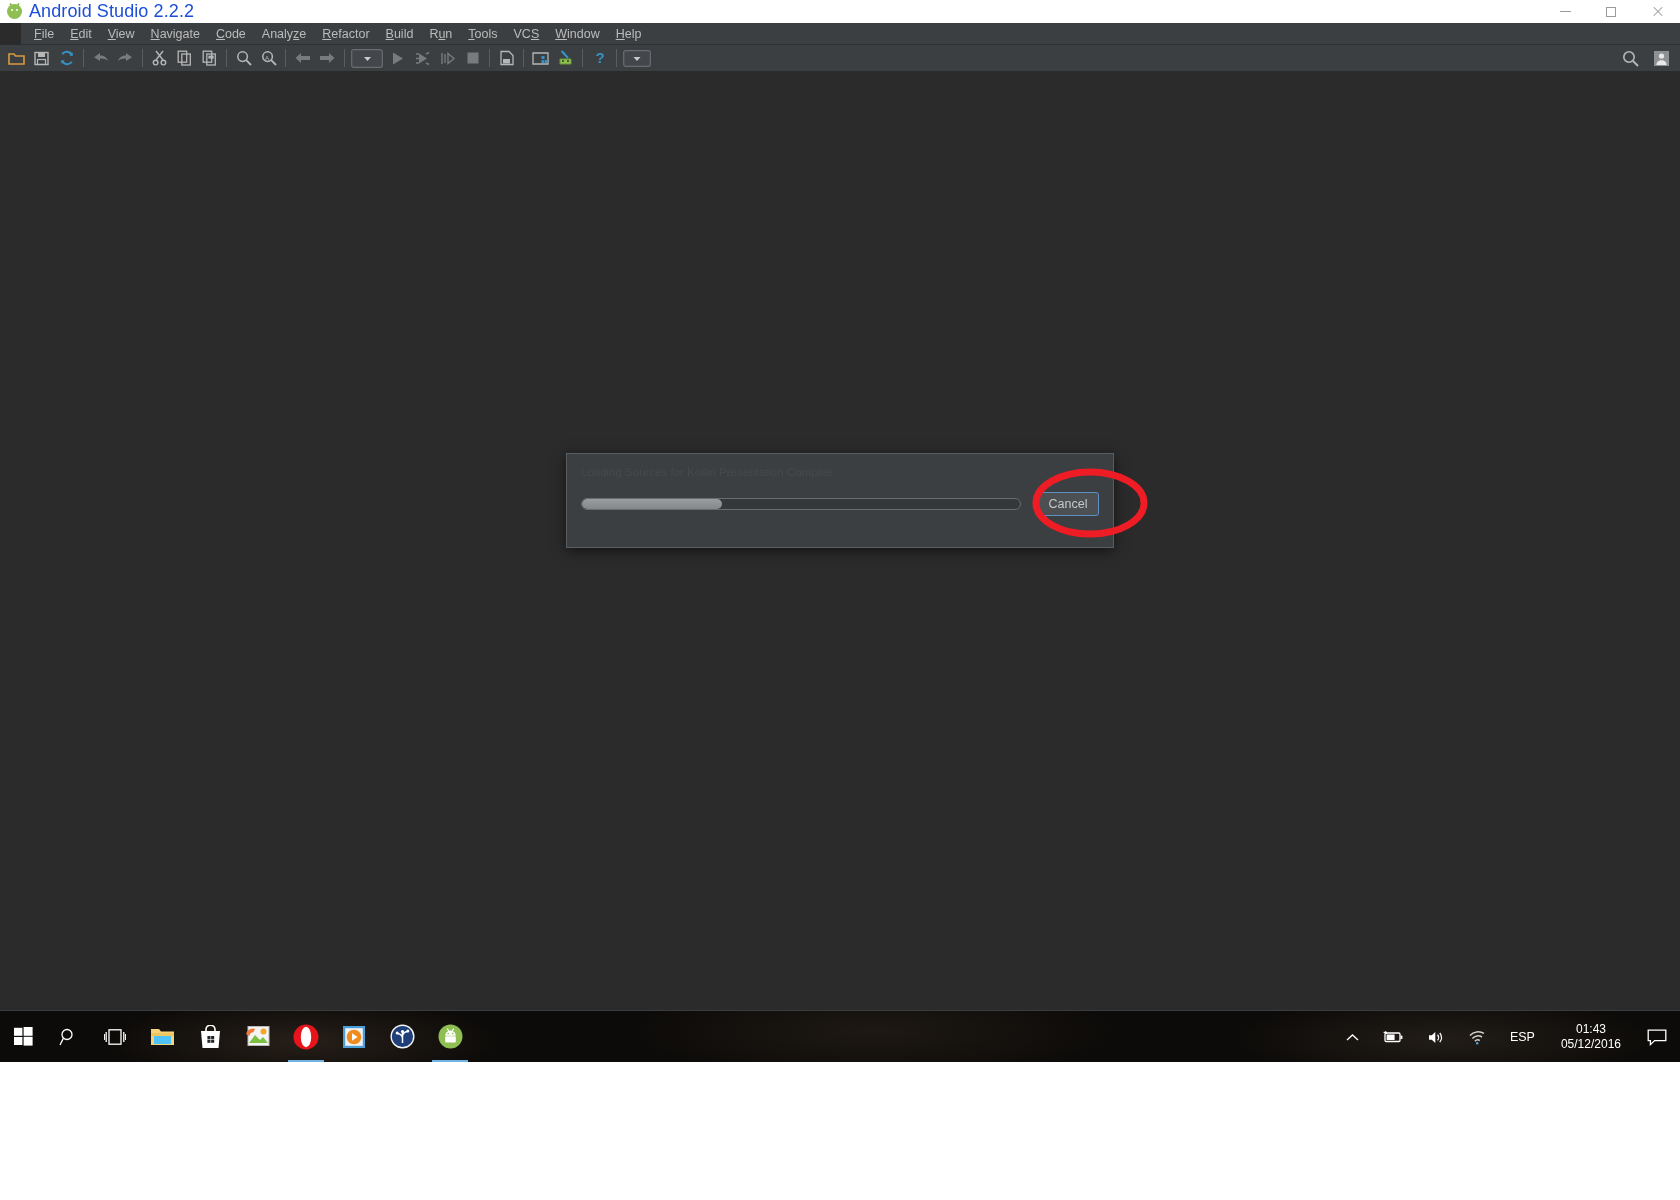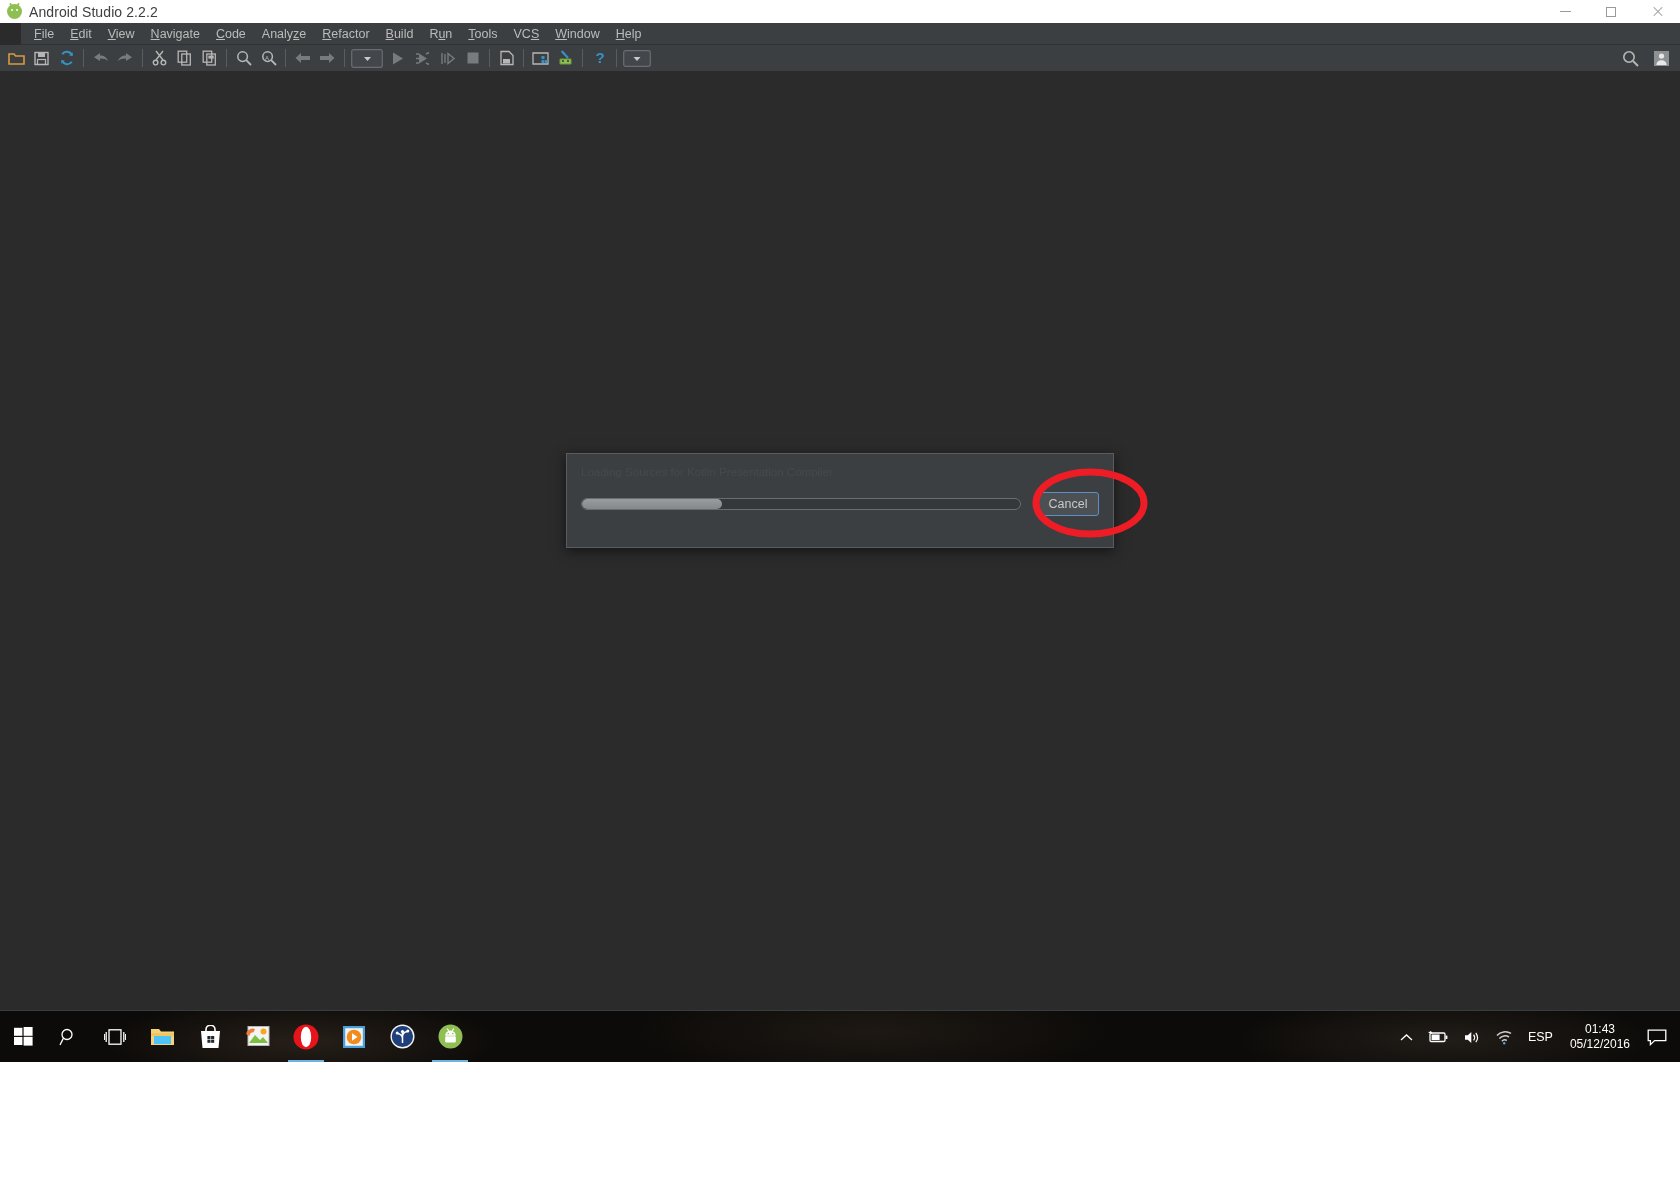--- a/index.html
+++ b/index.html
@@ -29,21 +29,21 @@
     background:#8fbf52;
   }
   .android-head::before, .android-head::after{
     content:""; position:absolute; width:2px; height:4px; background:#8fbf52;
     top:-1px; border-radius:1px;
   }
   .android-head::before{ left:3px; transform:rotate(-28deg); }
   .android-head::after{ right:3px; transform:rotate(28deg); }
   .eye { position:absolute; width:2px; height:2px; background:#ffffff; border-radius:50%; top:5px; }
   .eye.l{ left:4px; } .eye.r{ right:4px; }
-  .title-text { font-size:14px; color:#404040; letter-spacing:.1px; }
+  .title-text { font-size:18px; color:#1d4ed8; letter-spacing:.1px; }
 
   .win-controls { position:absolute; right:0; top:0; height:23px; display:flex; }
   .win-btn {
     width:46px; height:23px; display:flex; align-items:center; justify-content:center;
     background:#ffffff;
   }
   .wb-min { width:11px; height:1px; background:#9a9a9a; }
   .wb-max { width:10px; height:10px; border:1px solid #9a9a9a; }
   .wb-close { position:relative; width:11px; height:11px; }
   .wb-close::before, .wb-close::after{
@@ -135,21 +135,21 @@
     border-top:1px solid #3a3d3f;
   }
   .tbar-btn {
     width:46px; height:52px; display:flex; align-items:center; justify-content:center;
     position:relative; flex:none;
   }
   .tbar-app { width:48px; }
   .tbar-underline { position:absolute; bottom:0; left:6px; right:6px; height:3px; background:#6fb3e0; }
   .tray {
     position:absolute; right:0; top:0; height:52px; display:flex; align-items:center;
-    padding-right:6px; gap:0;
+    padding-right:6px; gap:9px;
   }
   .tray-item { padding:0 7px; display:flex; align-items:center; justify-content:center; height:52px; }
   .tray-lang { font-size:12.5px; color:#ffffff; }
   .clock { display:flex; flex-direction:column; align-items:center; justify-content:center;
            height:52px; padding:0 10px; color:#ffffff; font-size:12px; line-height:15px; }
 
   
   .page-bottom { position:absolute; left:0; top:1062px; width:1680px; height:138px; background:#ffffff; }
 
   svg { display:block; }

